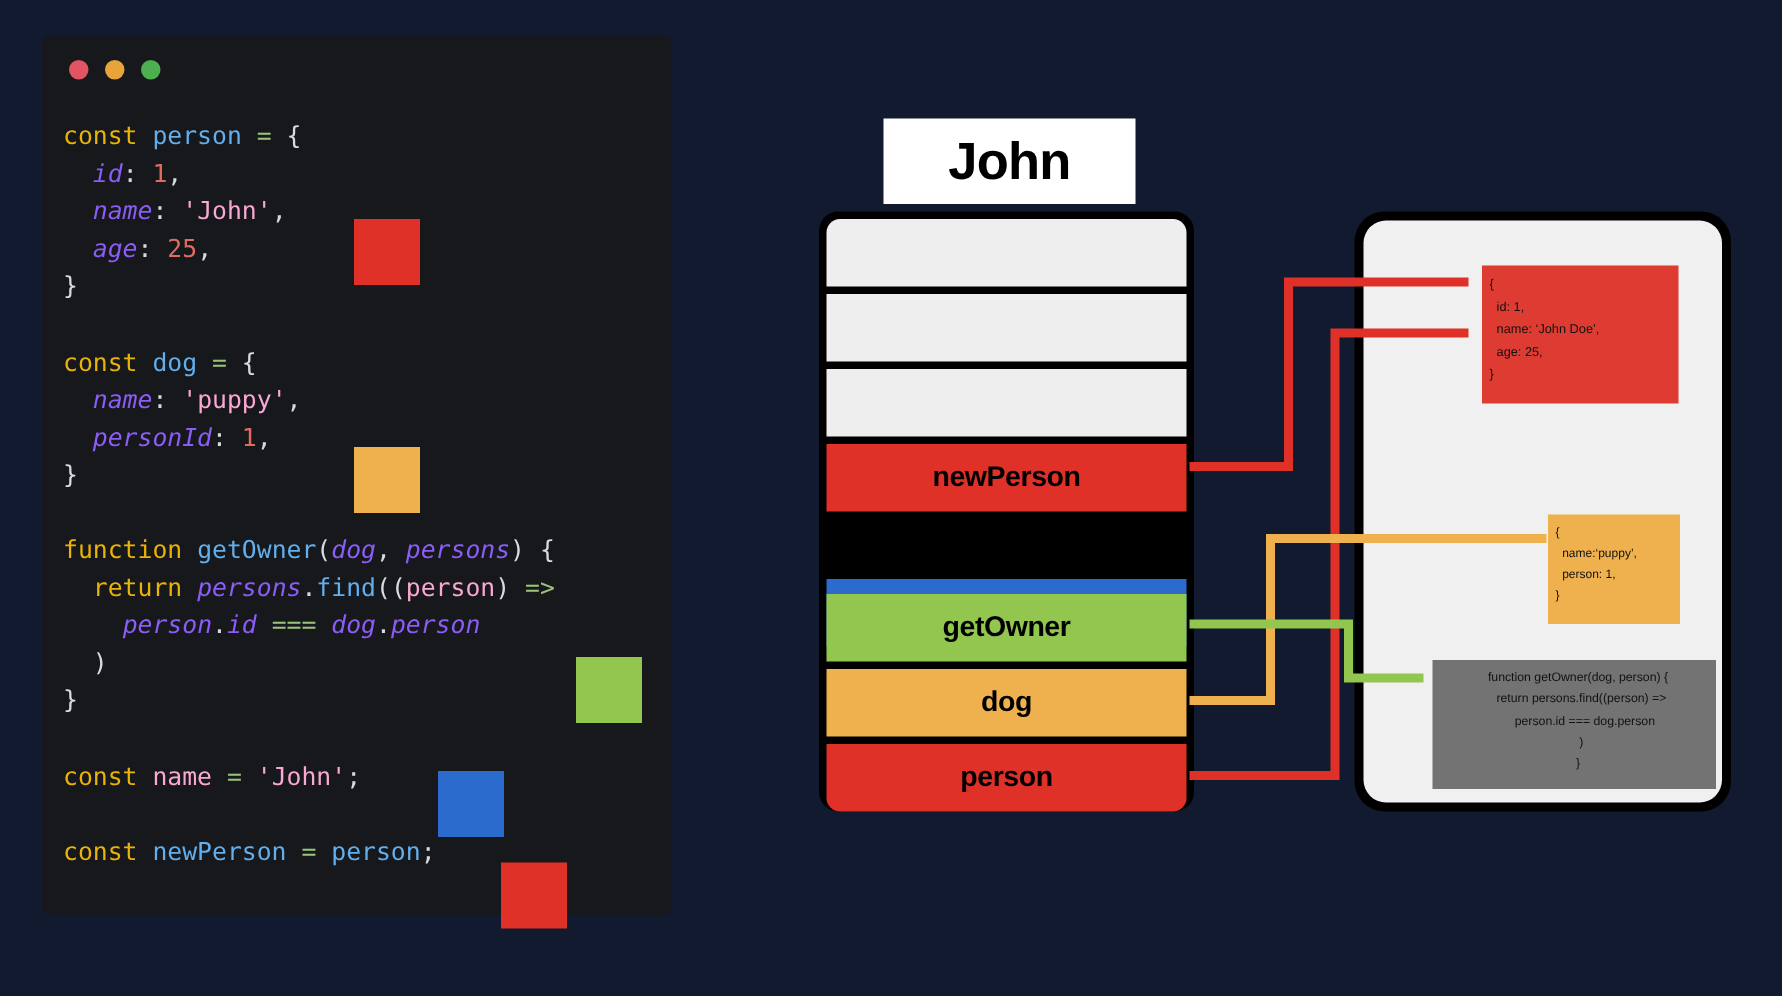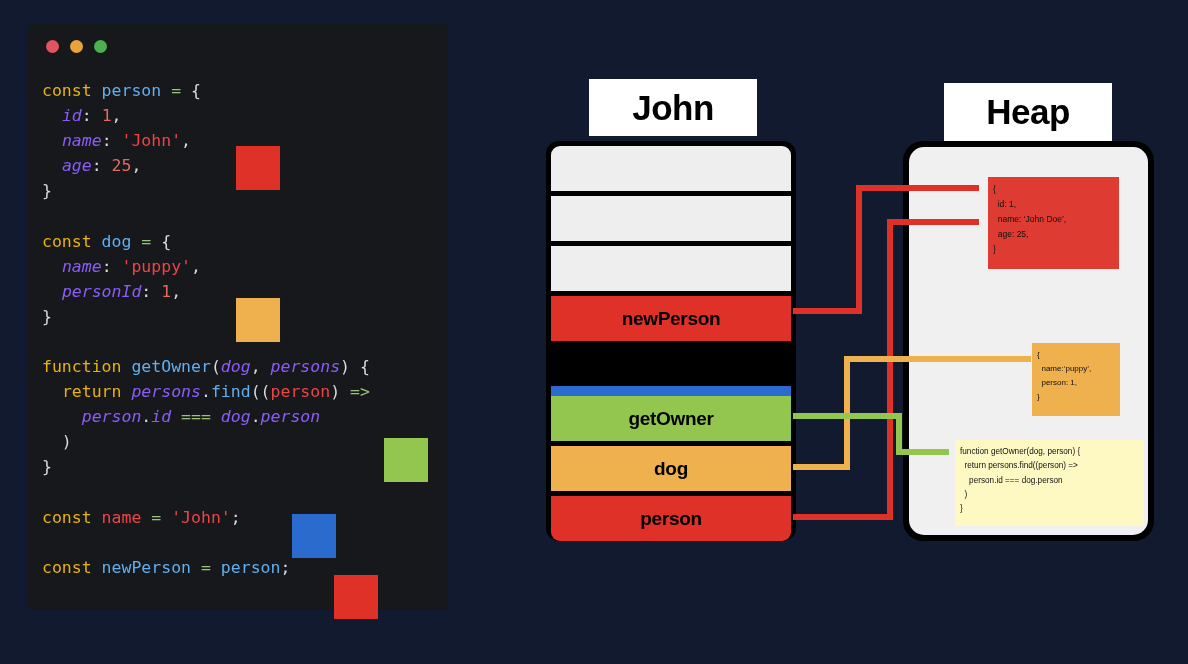--- a/index.html
+++ b/index.html
@@ -49,21 +49,21 @@
     line-height: 25.1px;
     white-space: pre;
     color: #d7dae0;
   }
   .code-line { height: 25.1px; }
   .tok-kw   { color: #eab308; }   
   .tok-var  { color: #61afef; }   
   .tok-op   { color: #98c379; }   
   .tok-prop { color: #8b5cf6; font-style: italic; }   
   .tok-num  { color: #e06c5f; }   
-  .tok-str  { color: #ef4444; }   
+  .tok-str  { color: #f9a8d4; }   
   .tok-pun  { color: #d7dae0; }
 
   
   .swatch {
     position: absolute;
     width: 44px;
     height: 44px;
   }
 
   
@@ -137,21 +137,21 @@
   .heap-obj {
     position: absolute;
     font-family: "Liberation Sans", sans-serif;
     color: #111;
     box-sizing: border-box;
     white-space: pre;
     overflow: hidden;
   }
   .heap-obj.c-red    { background: #de3b32; }
   .heap-obj.c-orange { background: #efb04e; }
-  .heap-obj.c-green  { background: #fef9c3; }
+  .heap-obj.c-green  { background: #737373; text-align: center; }
 
   
   #wires {
     position: absolute;
     left: 0; top: 0;
     width: 1188px; height: 664px;
     z-index: 5;
     pointer-events: none;
   }
   #wires path { fill: none; stroke-width: 6; }
@@ -183,21 +183,20 @@
       <div class="stack-row empty first" style="top: 5px;"></div>
       <div class="stack-row empty" style="top: 55px;"></div>
       <div class="stack-row empty" style="top: 105px;"></div>
       <div class="stack-row c-red" style="top: 155px;">newPerson</div>
       <div class="stack-row c-blue" style="top: 205px; margin-top: 40px;">name = ‘John’</div>
       <div class="stack-row c-green" style="top: 255px;">getOwner</div>
       <div class="stack-row c-orange" style="top: 305px;">dog</div>
       <div class="stack-row c-red last" style="top: 355px;">person</div>
     </div>
 
-  <div class="panel-label" id="heap-label" style="left:944px; top:83px; width:168px; height:58px; font-size:35px;">Heap</div>
 
   <div id="heap-frame">
     <div id="heap-inner">
         <div class="heap-obj c-red" style="left: 79px; top: 30px; width: 131px; height: 92px; font-size: 8.5px; line-height: 14.875px; padding: 5px 0px 0px 5px;">{
   id: 1,
   name: ‘John Doe’,
   age: 25,
 }</div>
         <div class="heap-obj c-orange" style="left: 123px; top: 196px; width: 88px; height: 73px; font-size: 8px; line-height: 14px; padding: 5px 0px 0px 5px;">{
   name:‘puppy’,

